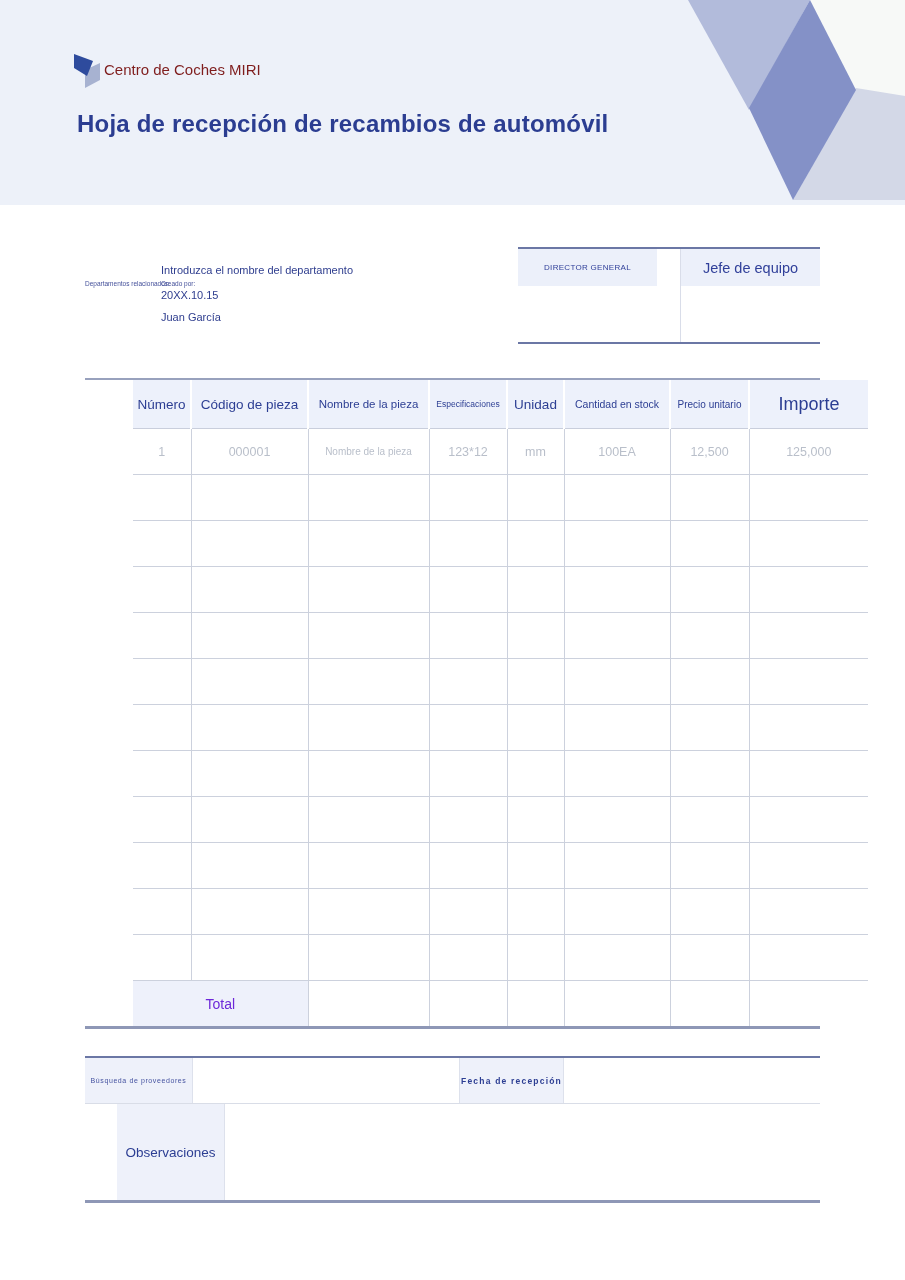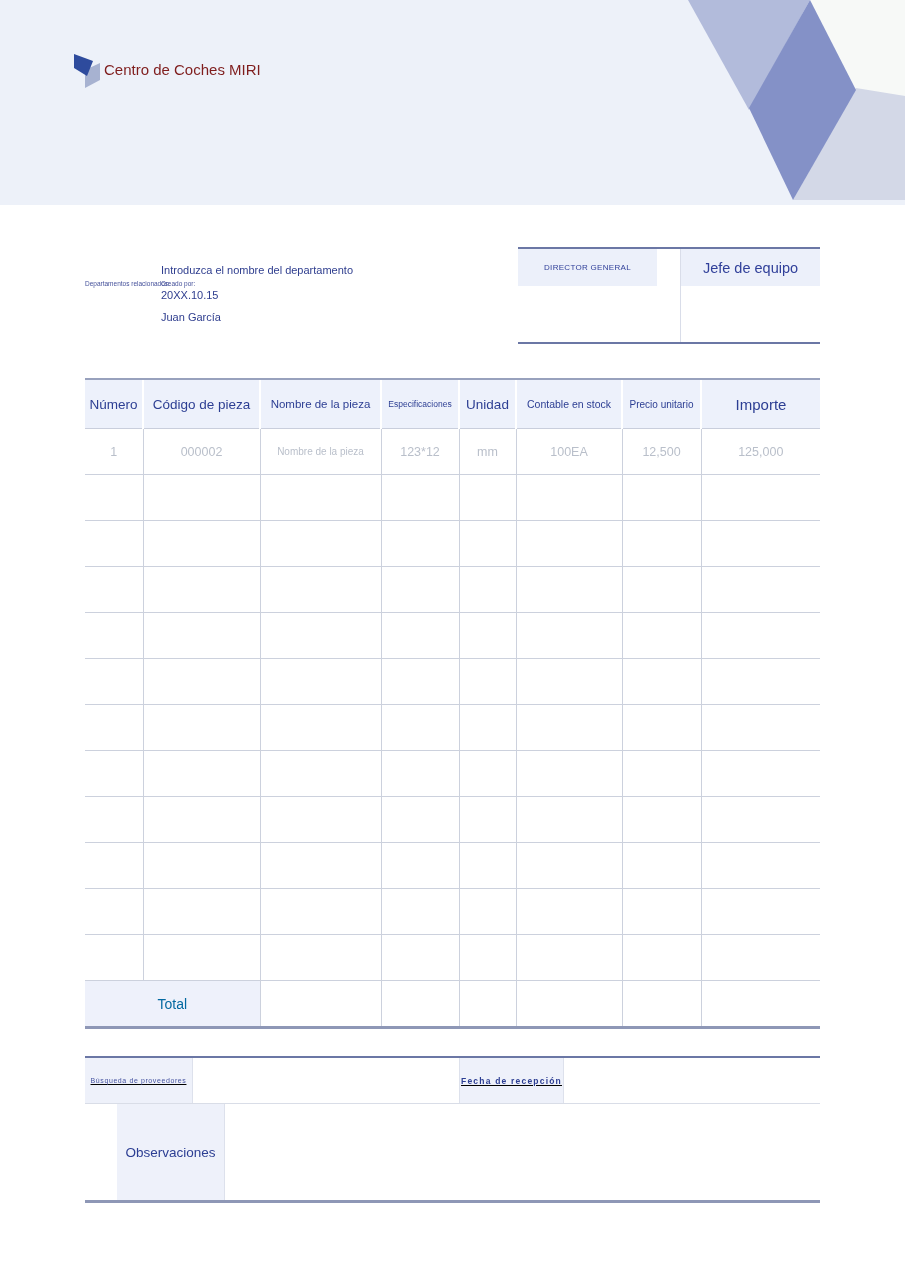--- a/index.html
+++ b/index.html
@@ -30,42 +30,42 @@
   .appr-head{height:37px;background:#ecf0fa;display:flex;align-items:center;
              justify-content:center;color:#31409a;text-align:center;}
   .appr-col:nth-child(1) .appr-head{font-size:8px;letter-spacing:0.3px;}
   .appr-col:nth-child(2) .appr-head{font-size:14.5px;}
   .appr-col:nth-child(3) .appr-head{font-size:13px;margin-top:8px;}
   .appr-sign{height:56px;background:#ffffff;}
 
   
   .parts-wrap{position:absolute;left:85px;top:378px;width:735px;
               border-top:2px solid #98a1bd;border-bottom:3px solid #8e97b6;}
-  table.parts{border-collapse:collapse;table-layout:fixed;width:735px;}
+  table.parts{border-collapse:collapse;table-layout:fixed;width:735px;margin-left:48px;}
   table.parts thead th{background:#edf1fb;border-bottom:1px solid #c9cedc;
       border-left:2px solid #ffffff;color:#2c3e93;font-weight:400;height:48px;
       text-align:center;vertical-align:middle;padding:0;}
   table.parts thead th:first-child{border-left:none;}
   th.col0{font-size:13.5px;} th.col1{font-size:13.5px;} th.col2{font-size:11.5px;}
   th.col3{font-size:8.5px;}  th.col4{font-size:13.5px;} th.col5{font-size:10.5px;}
-  th.col6{font-size:10px;} th.col7{font-size:15px;}
+  th.col6{font-size:10px;} th.col7{font-size:18px;}
   table.parts tbody td{border:1px solid #ccd1dd;height:45px;padding:0;
       text-align:center;vertical-align:middle;font-size:12.5px;color:#b9bfca;}
   table.parts tbody td:first-child{border-left:none;}
   table.parts tbody td:last-child{border-right:none;}
   table.parts tbody tr:first-child td{border-top:none;}
   table.parts tbody tr:last-child td{border-bottom:none;}
   table.parts tbody td.col2{font-size:10px;}
   tr.total-row td{height:44px;}
-  tr.total-row td.total-cell{background:#eef1fb;color:#0369a1;font-size:14px;}
+  tr.total-row td.total-cell{background:#eef1fb;color:#6d28d9;font-size:14px;}
 
   
   .footer-box{position:absolute;left:85px;top:1056px;width:735px;
               border-top:2px solid #6b77a5;border-bottom:3px solid #8e97b6;}
-  .f-row1{display:flex;height:45px;border-bottom:1px solid #d9dde7;text-decoration:underline;}
+  .f-row1{display:flex;height:45px;border-bottom:1px solid #d9dde7;}
   .f-row2{display:flex;height:96px;padding-left:32px;}
   .f-label-cell{background:#eef1fa;display:flex;align-items:center;justify-content:center;
                 border-right:1px solid #dde1ec;text-align:center;}
   .supplier{width:107px;font-size:7px;letter-spacing:0.6px;color:#4553a0;}
   .supplier-input{width:266px;background:#ffffff;}
   .fecha{width:103px;font-size:8.5px;font-weight:700;letter-spacing:1.2px;
          color:#2c3e93;border-left:1px solid #dde1ec;}
   .fecha-input{flex:1;background:#ffffff;}
   .obs{width:107px;font-size:13.5px;color:#2c3e93;}
   .obs-input{flex:1;background:#ffffff;}
@@ -80,20 +80,21 @@
       <polygon points="125,0 220,0 220,96 171,90" fill="#f7f9f7"></polygon>
       <polygon points="3,0 125,0 64,110" fill="#b2bbdb"></polygon>
       <polygon points="171,88 220,96 220,200 108,200" fill="#d3d8e7"></polygon>
       <polygon points="125,0 171,90 108,200 64,108" fill="#8491c7"></polygon>
     </svg>
     <svg class="logo" width="27" height="38" viewBox="0 0 27 38">
       <polygon points="11,18 26,11 26,28 11,36" fill="#a7b2d1"></polygon>
       <polygon points="0,2 19,9 13,24 0,16" fill="#2e4b9d"></polygon>
     </svg>
     <span class="brand-name">Centro de Coches MIRI</span>
+    <h1 class="title">Hoja de recepción de recambios de automóvil</h1>
   </header>
 
   <section class="info">
     <span class="tiny-label lbl-departments">Departamentos relacionados:</span>
     <span class="tiny-label lbl-created">Creado por:</span>
     <div class="info-value v1">Introduzca el nombre del departamento</div>
     <div class="info-value v2">20XX.10.15</div>
     <div class="info-value v3">Juan García</div>
   </section>
 
@@ -120,29 +121,29 @@
         <col style="width:79px">
           <col style="width:119px">
       </colgroup>
       <thead>
         <tr>
             <th class="col0">Número</th>
             <th class="col1">Código de pieza</th>
             <th class="col2">Nombre de la pieza</th>
             <th class="col3">Especificaciones</th>
             <th class="col4">Unidad</th>
-            <th class="col5">Contable en stock</th>
+            <th class="col5">Cantidad en stock</th>
             <th class="col6">Precio unitario</th>
             <th class="col7">Importe</th>
           </tr>
       </thead>
       <tbody>
           <tr>
             <td class="col0">1</td>
-            <td class="col1">000002</td>
+            <td class="col1">000001</td>
             <td class="col2">Nombre de la pieza</td>
             <td class="col3">123*12</td>
             <td class="col4">mm</td>
             <td class="col5">100EA</td>
             <td class="col6">12,500</td>
             <td class="col7">125,000</td>
           </tr>
           <tr>
             <td class="col0"></td>
             <td class="col1"></td>

